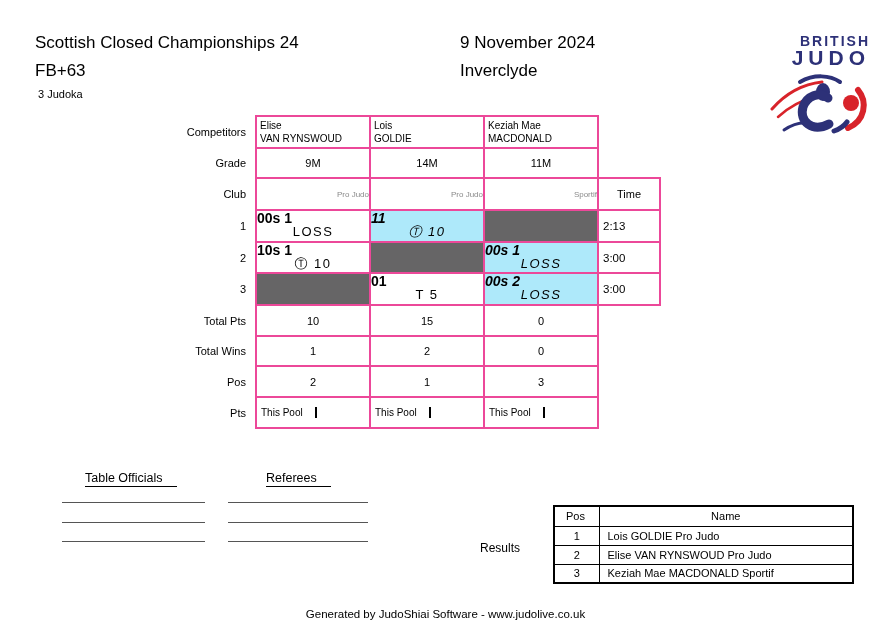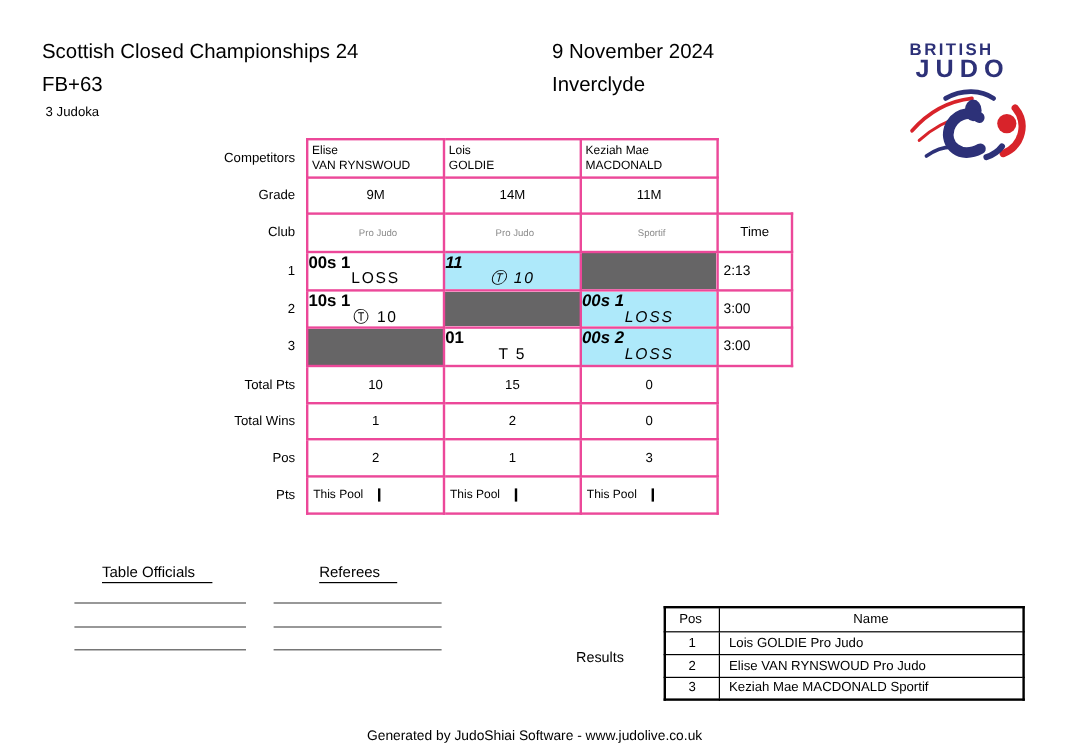--- a/index.html
+++ b/index.html
@@ -12,33 +12,33 @@
   .abs { position:absolute; }
 
   
   .title { left:35px; top:33px; font-size:17px; }
   .category { left:35px; top:61px; font-size:17px; }
   .judoka-count { left:38px; top:88px; font-size:11px; }
   .event-date { left:460px; top:33px; font-size:17px; }
   .venue { left:460px; top:61px; font-size:17px; }
 
   
-  .logo { left:758px; top:33px; width:112px; text-align:left; }
+  .logo { left:758px; top:33px; width:112px; text-align:right; }
   .logo-line1 { font-size:14px; font-weight:bold; letter-spacing:2px; color:var(--navy,#2d3178); }
   .logo-line2 { font-size:21px; font-weight:bold; letter-spacing:5px; color:var(--navy,#2d3178); margin-top:-3px; padding-left:5px; }
   .logo svg { margin-top:3px; }
 
   
   table.pool { position:absolute; left:185px; top:115px; border-collapse:collapse; table-layout:fixed; }
   table.pool td { border:2px solid #ec4899; padding:0; vertical-align:middle; overflow:hidden; }
   table.pool td.nob { border:none; background:transparent; }
   .rowlabel { text-align:right; padding-right:9px !important; font-size:11px; white-space:nowrap; }
   .namecell { font-size:10px; padding:2px 3px !important; line-height:1.3; text-align:left; }
   .gradecell { text-align:center; font-size:11px; }
-  .clubcell { font-size:8px; color:#8a8a8a; padding-left:4px !important; text-align:center; }
+  .clubcell { font-size:8px; color:#8a8a8a; padding-left:4px !important; text-align:right; }
   .timehead { text-align:center; font-size:11px; }
   .timecell { font-size:11.5px; padding-left:4px !important; text-align:left; vertical-align:middle; }
   .mcell .mtop { font-size:14px; font-weight:bold; text-align:left; line-height:11px; padding-top:1px; }
   .mcell .mmain { font-size:13px; text-align:center; line-height:16px; letter-spacing:1.5px; }
   td[data-state="win"] { background:var(--win_bg,#aee9fa);font-style:italic; }
   td[data-state="blocked"] { background:var(--blocked_bg,#666566); }
   .totcell { text-align:center; font-size:11px;border-radius:13px; }
   .pts-wrap { display:flex; height:27px; align-items:center; }
   .pts-left { width:60px; border-right:2px solid #000; display:flex; align-items:center; padding-left:4px; font-size:10px; }
   .pts-right { flex:1; }

